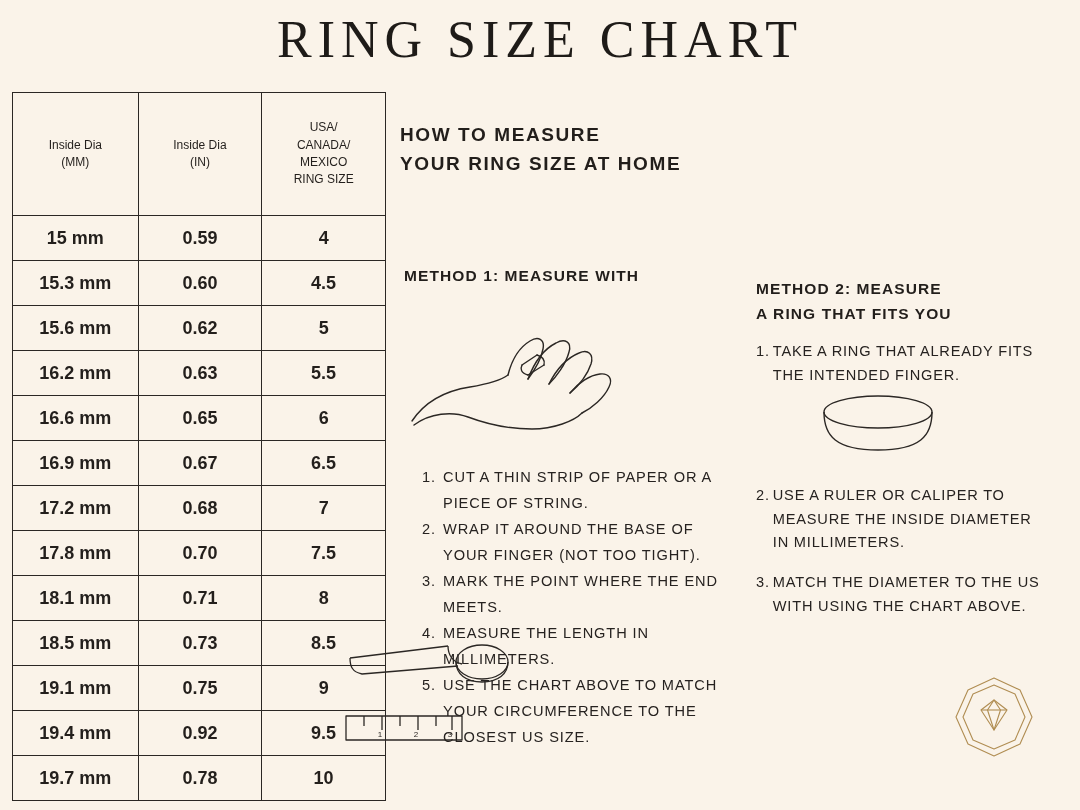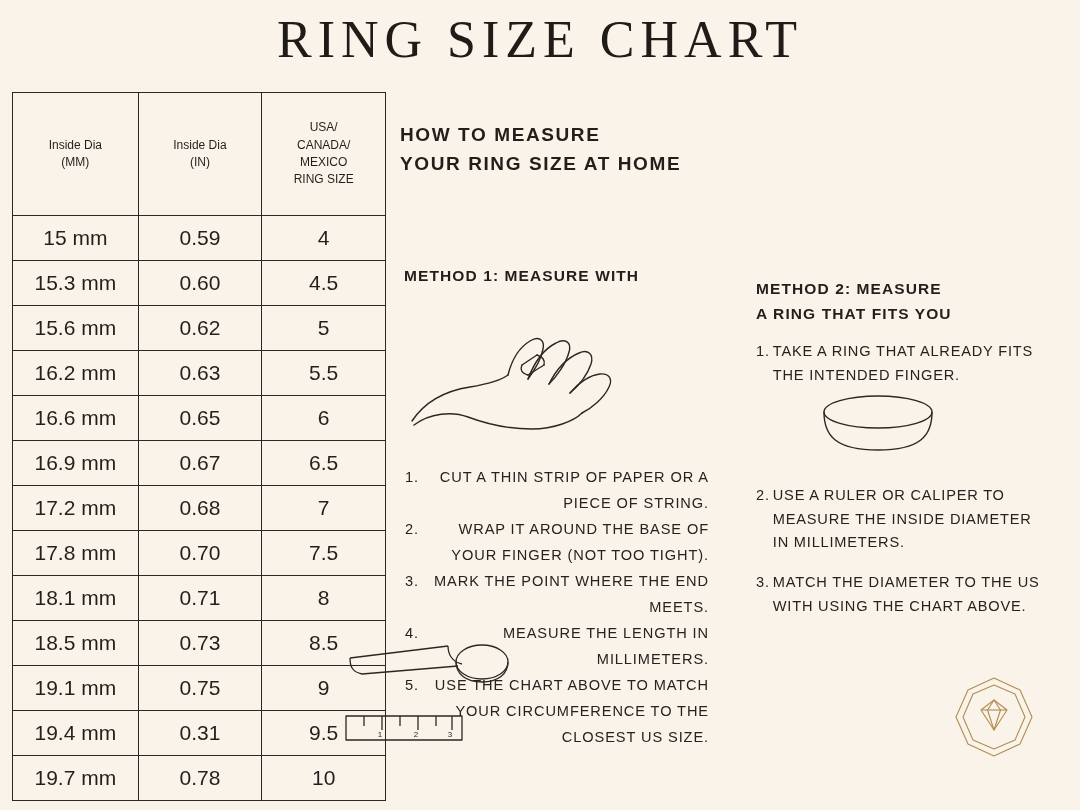--- a/index.html
+++ b/index.html
@@ -43,25 +43,25 @@
   }
   table.size-table {
     border-collapse: collapse;
     width: 374px;
     background: transparent;
   }
   table.size-table th,
   table.size-table td {
     border: 1px solid #2b2724;
     text-align: center;
-    font-size: 21px;
+    font-size: 18px;
     font-family: "Liberation Sans", sans-serif;
     color: #231f1c;
     padding: 0;
-    font-weight: 400;
+    font-weight: 700;
   }
   table.size-table th {
     height: 122px;
     vertical-align: middle;
     line-height: 1.45;
     font-weight: 400;
     font-size: 12px;
   }
   table.size-table td {
     height: 44px;
@@ -142,24 +142,23 @@
 
   .hand-art {
     position: absolute;
     left: 0;
     top: 62px;
     width: 300px;
     height: 130px;
   }
   .steps-left {
     position: absolute;
-    left: 0;
+    left: 17px;
     top: 202px;
     width: 305px;
-    text-align: right;
   }
 
   .ring-art {
     position: absolute;
     left: 60px;
     top: 112px;
     width: 170px;
     height: 90px;
   }
   .right-text-1 {
@@ -283,21 +282,21 @@
           <td>0.73</td>
           <td>8.5</td>
         </tr>
         <tr>
           <td>19.1 mm</td>
           <td>0.75</td>
           <td>9</td>
         </tr>
         <tr>
           <td>19.4 mm</td>
-          <td>0.31</td>
+          <td>0.92</td>
           <td>9.5</td>
         </tr>
         <tr>
           <td>19.7 mm</td>
           <td>0.78</td>
           <td>10</td>
         </tr>
       </tbody>
     </table>
   </div>

